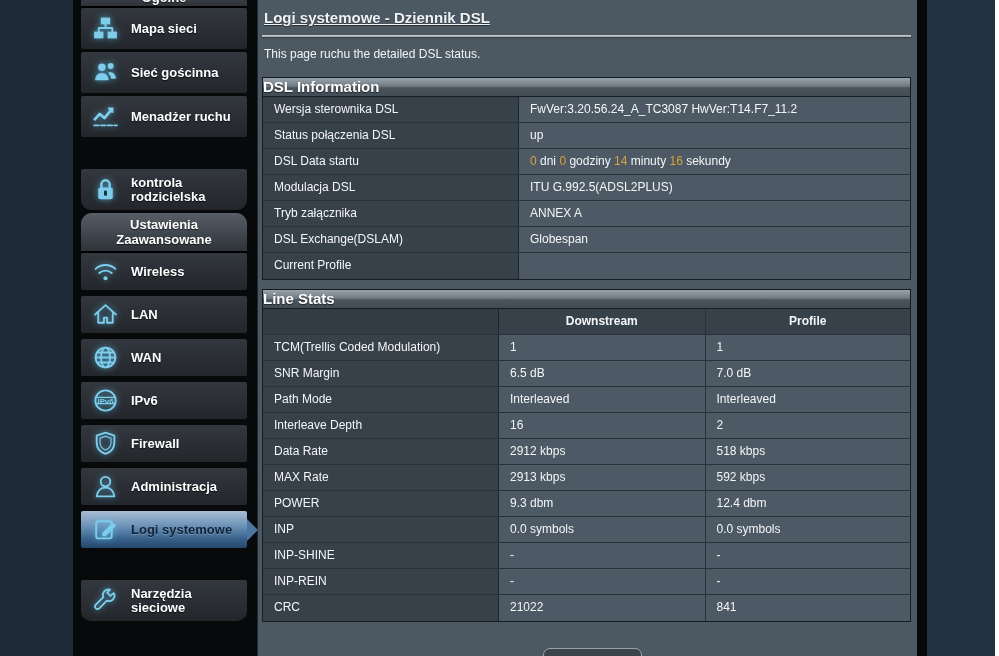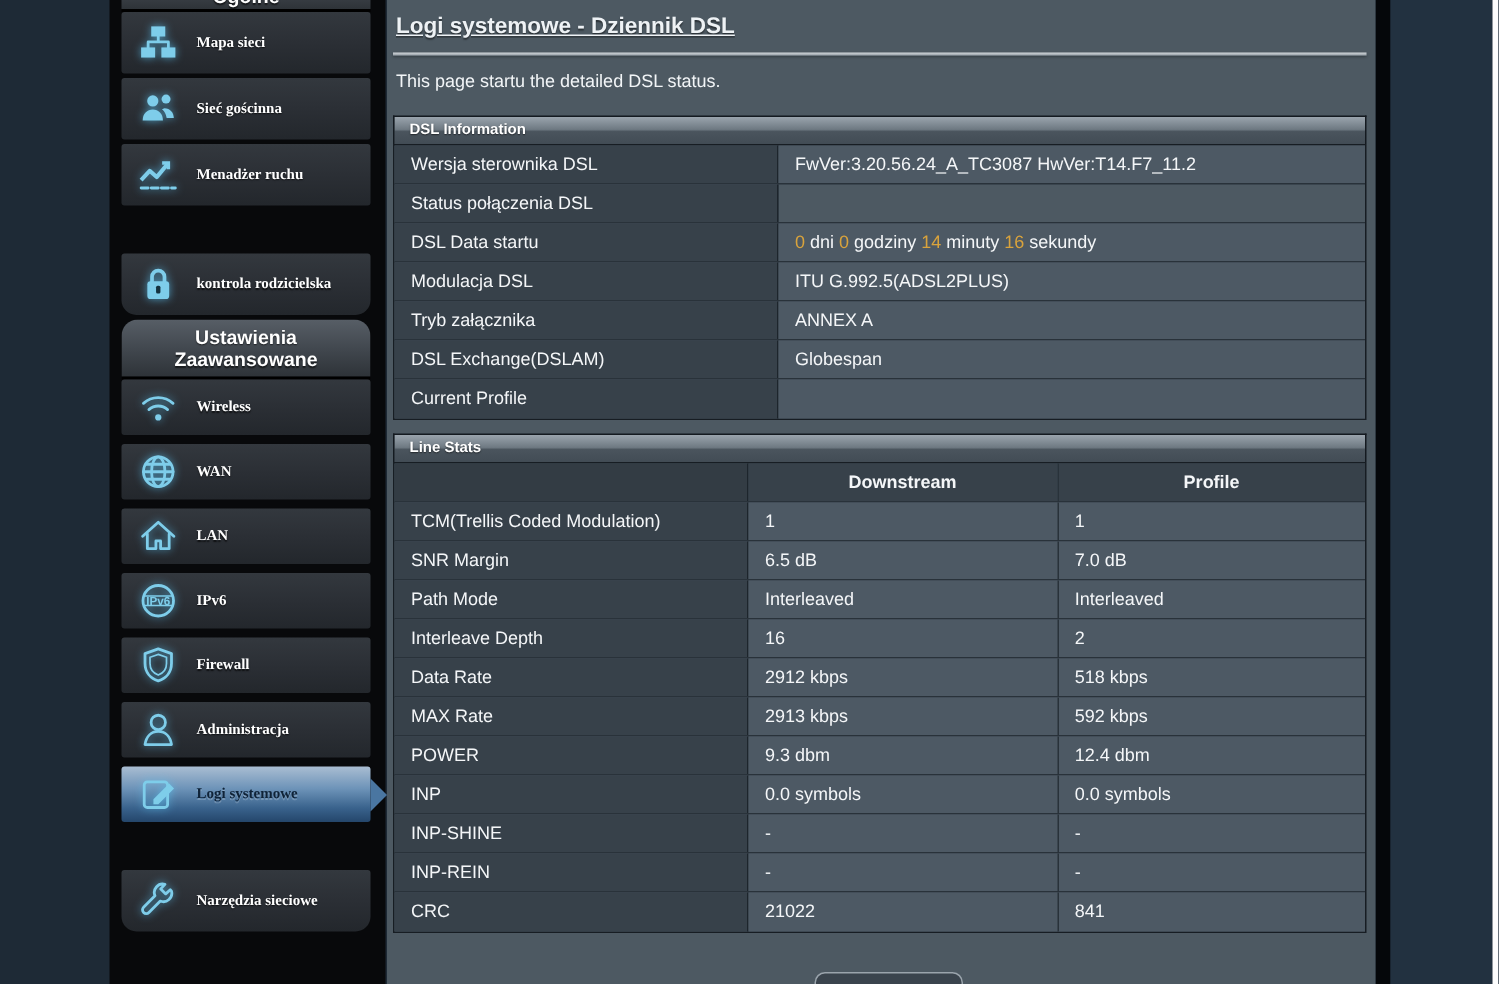--- a/index.html
+++ b/index.html
@@ -35,22 +35,22 @@
     height:37px;margin-bottom:6px;border-radius:2px;
     background:linear-gradient(180deg,#33383e 0%,#2b2f35 50%,#23272c 100%);
     display:flex;align-items:center;cursor:pointer;
   }
   .g0 .nav-item{height:41px;margin-bottom:3px;}
   .nav-item.two-line{height:41px;}
   .g0 .nav-item:last-child,.g1 .nav-item:last-child{border-radius:2px 2px 10px 10px;margin-top:32px;}
   .nav-icon{width:27px;height:27px;margin:0 12px 0 11px;flex:0 0 auto;
     filter:drop-shadow(0 0 3px rgba(90,190,235,.75));}
   .nav-icon svg{width:27px;height:27px;display:block;}
-  .nav-label{color:#fff;font-size:10px;font-weight:bold;line-height:14px;
-    text-shadow:0 1px 1px rgba(0,0,0,.7);font-family:Liberation Serif, serif;}
+  .nav-label{color:#fff;font-size:13px;font-weight:bold;line-height:14px;
+    text-shadow:0 1px 1px rgba(0,0,0,.7);}
   .nav-item.selected{
     background:linear-gradient(180deg,#a9bdd2 0%,#6d93b8 40%,#39628c 75%,#24466b 100%);
   }
   .nav-item.selected .nav-label{color:#0f2338;text-shadow:0 1px 0 rgba(255,255,255,.22);}
   .nav-item.selected::after{
     content:"";position:absolute;right:-11px;top:50%;transform:translateY(-50%);
     width:0;height:0;border-top:11px solid transparent;border-bottom:11px solid transparent;
     border-left:11px solid #4a76a1;
   }
 
@@ -60,21 +60,21 @@
   .page-title{margin:0;padding:9px 2px 8px;font-size:15px;line-height:18px;
     color:#eef2f5;font-weight:bold;text-shadow:0 1px 1px rgba(0,0,0,.45);text-decoration:underline;}
   .title-divider{height:2px;background:linear-gradient(180deg,#d4d9dd,#939ba2);
     box-shadow:0 1px 2px rgba(0,0,0,.35);}
   .subtitle{margin:10px 0 0;padding-left:2px;font-size:12px;line-height:15px;color:#f2f5f7;}
 
   .tbl{margin-top:15px;}
   .tbl.second{margin-top:9px;}
   .section-header{
     height:18px;line-height:18px;box-sizing:content-box;
-    padding-left:10px;font-size:10px;font-weight:bold;color:#fff;
+    padding-left:0;font-size:15px;font-weight:bold;color:#fff;
     text-shadow:0 1px 1px rgba(0,0,0,.55);
     background:linear-gradient(180deg,#9aa4ad 0%,#6e7982 46%,#4a545d 54%,#424c55 100%);
     border:1px solid #141a20;border-bottom:none;
   }
   .t-body{border:1px solid #171d23;}
   .t-row{display:flex;height:26px;box-sizing:border-box;border-bottom:1px solid #29323a;}
   .t-row:last-child{border-bottom:none;}
   .cell{box-sizing:border-box;font-size:12px;line-height:25px;color:#f4f6f8;
     padding-left:11px;white-space:nowrap;overflow:hidden;}
   .cell.lbl{width:256px;background:#37414a;border-right:1px solid #1d252c;}
@@ -153,39 +153,39 @@
             <path d="M3.5 10.5a14 14 0 0 1 19 0" stroke="#7ecdea" fill="none" stroke-width="1.8" stroke-linecap="round" stroke-linejoin="round"></path>
             <path d="M7 14.5a9 9 0 0 1 12 0" stroke="#7ecdea" fill="none" stroke-width="1.8" stroke-linecap="round" stroke-linejoin="round"></path>
             <circle cx="13" cy="19.5" r="2" fill="#7ecdea"></circle>
           </svg>
         </span>
     <span class="nav-label">Wireless</span>
   </div>
       <div class="nav-item">
     <span class="nav-icon">
           <svg viewBox="0 0 26 26">
+            <path d="M3 13L13 4l10 9" stroke="#7ecdea" fill="none" stroke-width="1.8" stroke-linecap="round" stroke-linejoin="round"></path>
+            <path d="M6 11.5V21h5.5v-5h3v5H20v-9.5" stroke="#7ecdea" fill="none" stroke-width="1.8" stroke-linecap="round" stroke-linejoin="round"></path>
+          </svg>
+        </span>
+    <span class="nav-label">LAN</span>
+  </div>
+      <div class="nav-item">
+    <span class="nav-icon">
+          <svg viewBox="0 0 26 26">
             <circle cx="13" cy="13" r="9.5" stroke="#7ecdea" fill="none" stroke-width="1.8" stroke-linecap="round" stroke-linejoin="round"></circle>
             <ellipse cx="13" cy="13" rx="4.3" ry="9.5" stroke="#7ecdea" fill="none" stroke-width="1.8" stroke-linecap="round" stroke-linejoin="round"></ellipse>
             <path d="M3.5 13h19M5.2 8.2h15.6M5.2 17.8h15.6" stroke="#7ecdea" fill="none" stroke-width="1.8" stroke-linecap="round" stroke-linejoin="round"></path>
           </svg>
         </span>
     <span class="nav-label">WAN</span>
   </div>
       <div class="nav-item">
     <span class="nav-icon">
           <svg viewBox="0 0 26 26">
-            <path d="M3 13L13 4l10 9" stroke="#7ecdea" fill="none" stroke-width="1.8" stroke-linecap="round" stroke-linejoin="round"></path>
-            <path d="M6 11.5V21h5.5v-5h3v5H20v-9.5" stroke="#7ecdea" fill="none" stroke-width="1.8" stroke-linecap="round" stroke-linejoin="round"></path>
-          </svg>
-        </span>
-    <span class="nav-label">LAN</span>
-  </div>
-      <div class="nav-item">
-    <span class="nav-icon">
-          <svg viewBox="0 0 26 26">
             <circle cx="13" cy="13" r="9.8" stroke="#7ecdea" fill="none" stroke-width="1.8" stroke-linecap="round" stroke-linejoin="round"></circle>
             <path d="M3.5 10h19M3.5 16h19" stroke="#7ecdea" fill="none" stroke-width="1"></path>
             <text x="13" y="16" text-anchor="middle" font-size="7.5" font-weight="bold" font-family="Liberation Sans, sans-serif" fill="#7ecdea">IPv6</text>
           </svg>
         </span>
     <span class="nav-label">IPv6</span>
   </div>
       <div class="nav-item">
     <span class="nav-icon">
           <svg viewBox="0 0 26 26">
@@ -220,31 +220,32 @@
           </svg>
         </span>
     <span class="nav-label">Narzędzia sieciowe</span>
   </div>
     </div>
   </aside>
 
 <main class="content">
   <h1 class="page-title">Logi systemowe - Dziennik DSL</h1>
   <div class="title-divider"></div>
-  <p class="subtitle">This page startu the detailed DSL status.</p>
+  <p class="subtitle">This page ruchu the detailed DSL status.</p>
 
   <section class="tbl">
     <div class="section-header">DSL Information</div>
     <div class="t-body" id="dsl-rows">
         <div class="t-row">
     <div class="cell lbl">Wersja sterownika DSL</div>
     <div class="cell val">FwVer:3.20.56.24_A_TC3087 HwVer:T14.F7_11.2</div>
   </div>
         <div class="t-row">
     <div class="cell lbl">Status połączenia DSL</div>
+    <div class="cell val">up</div>
   </div>
         <div class="t-row">
     <div class="cell lbl">DSL Data startu</div>
     <div class="cell val"><span class="hl">0</span><span> dni </span><span class="hl">0</span><span> godziny </span><span class="hl">14</span><span> minuty </span><span class="hl">16</span><span> sekundy</span></div>
   </div>
         <div class="t-row">
     <div class="cell lbl">Modulacja DSL</div>
     <div class="cell val">ITU G.992.5(ADSL2PLUS)</div>
   </div>
         <div class="t-row">

